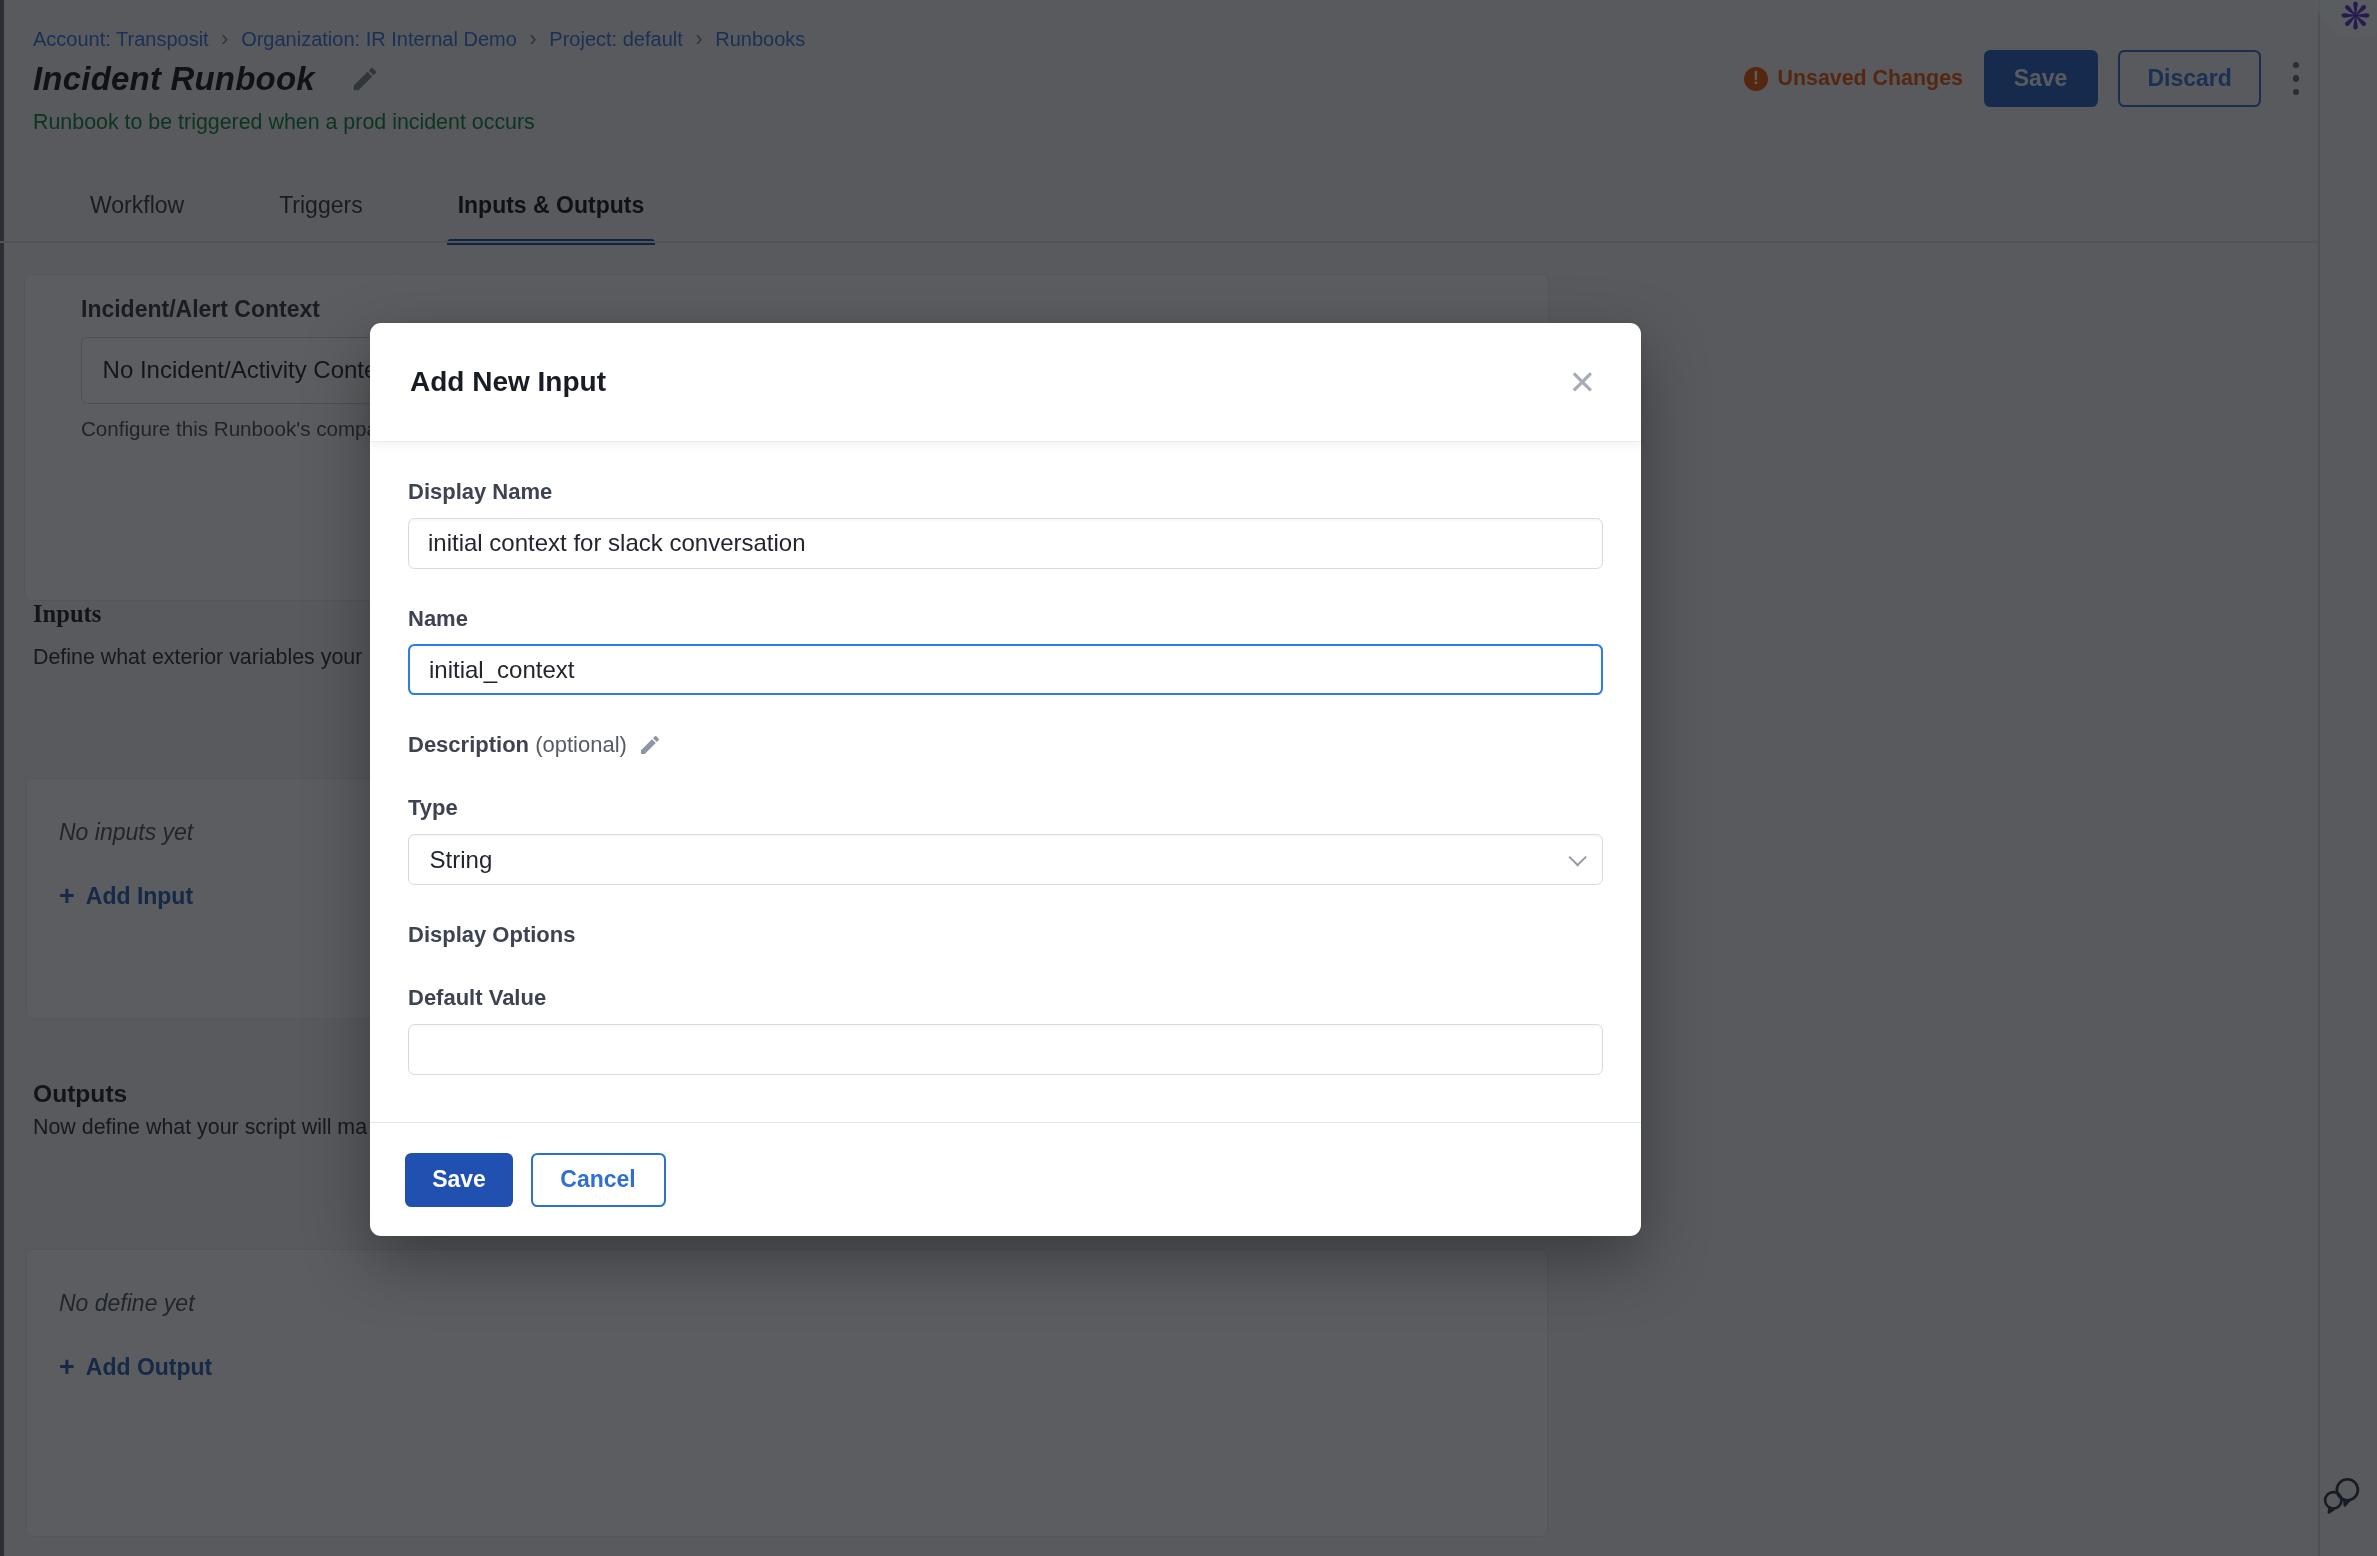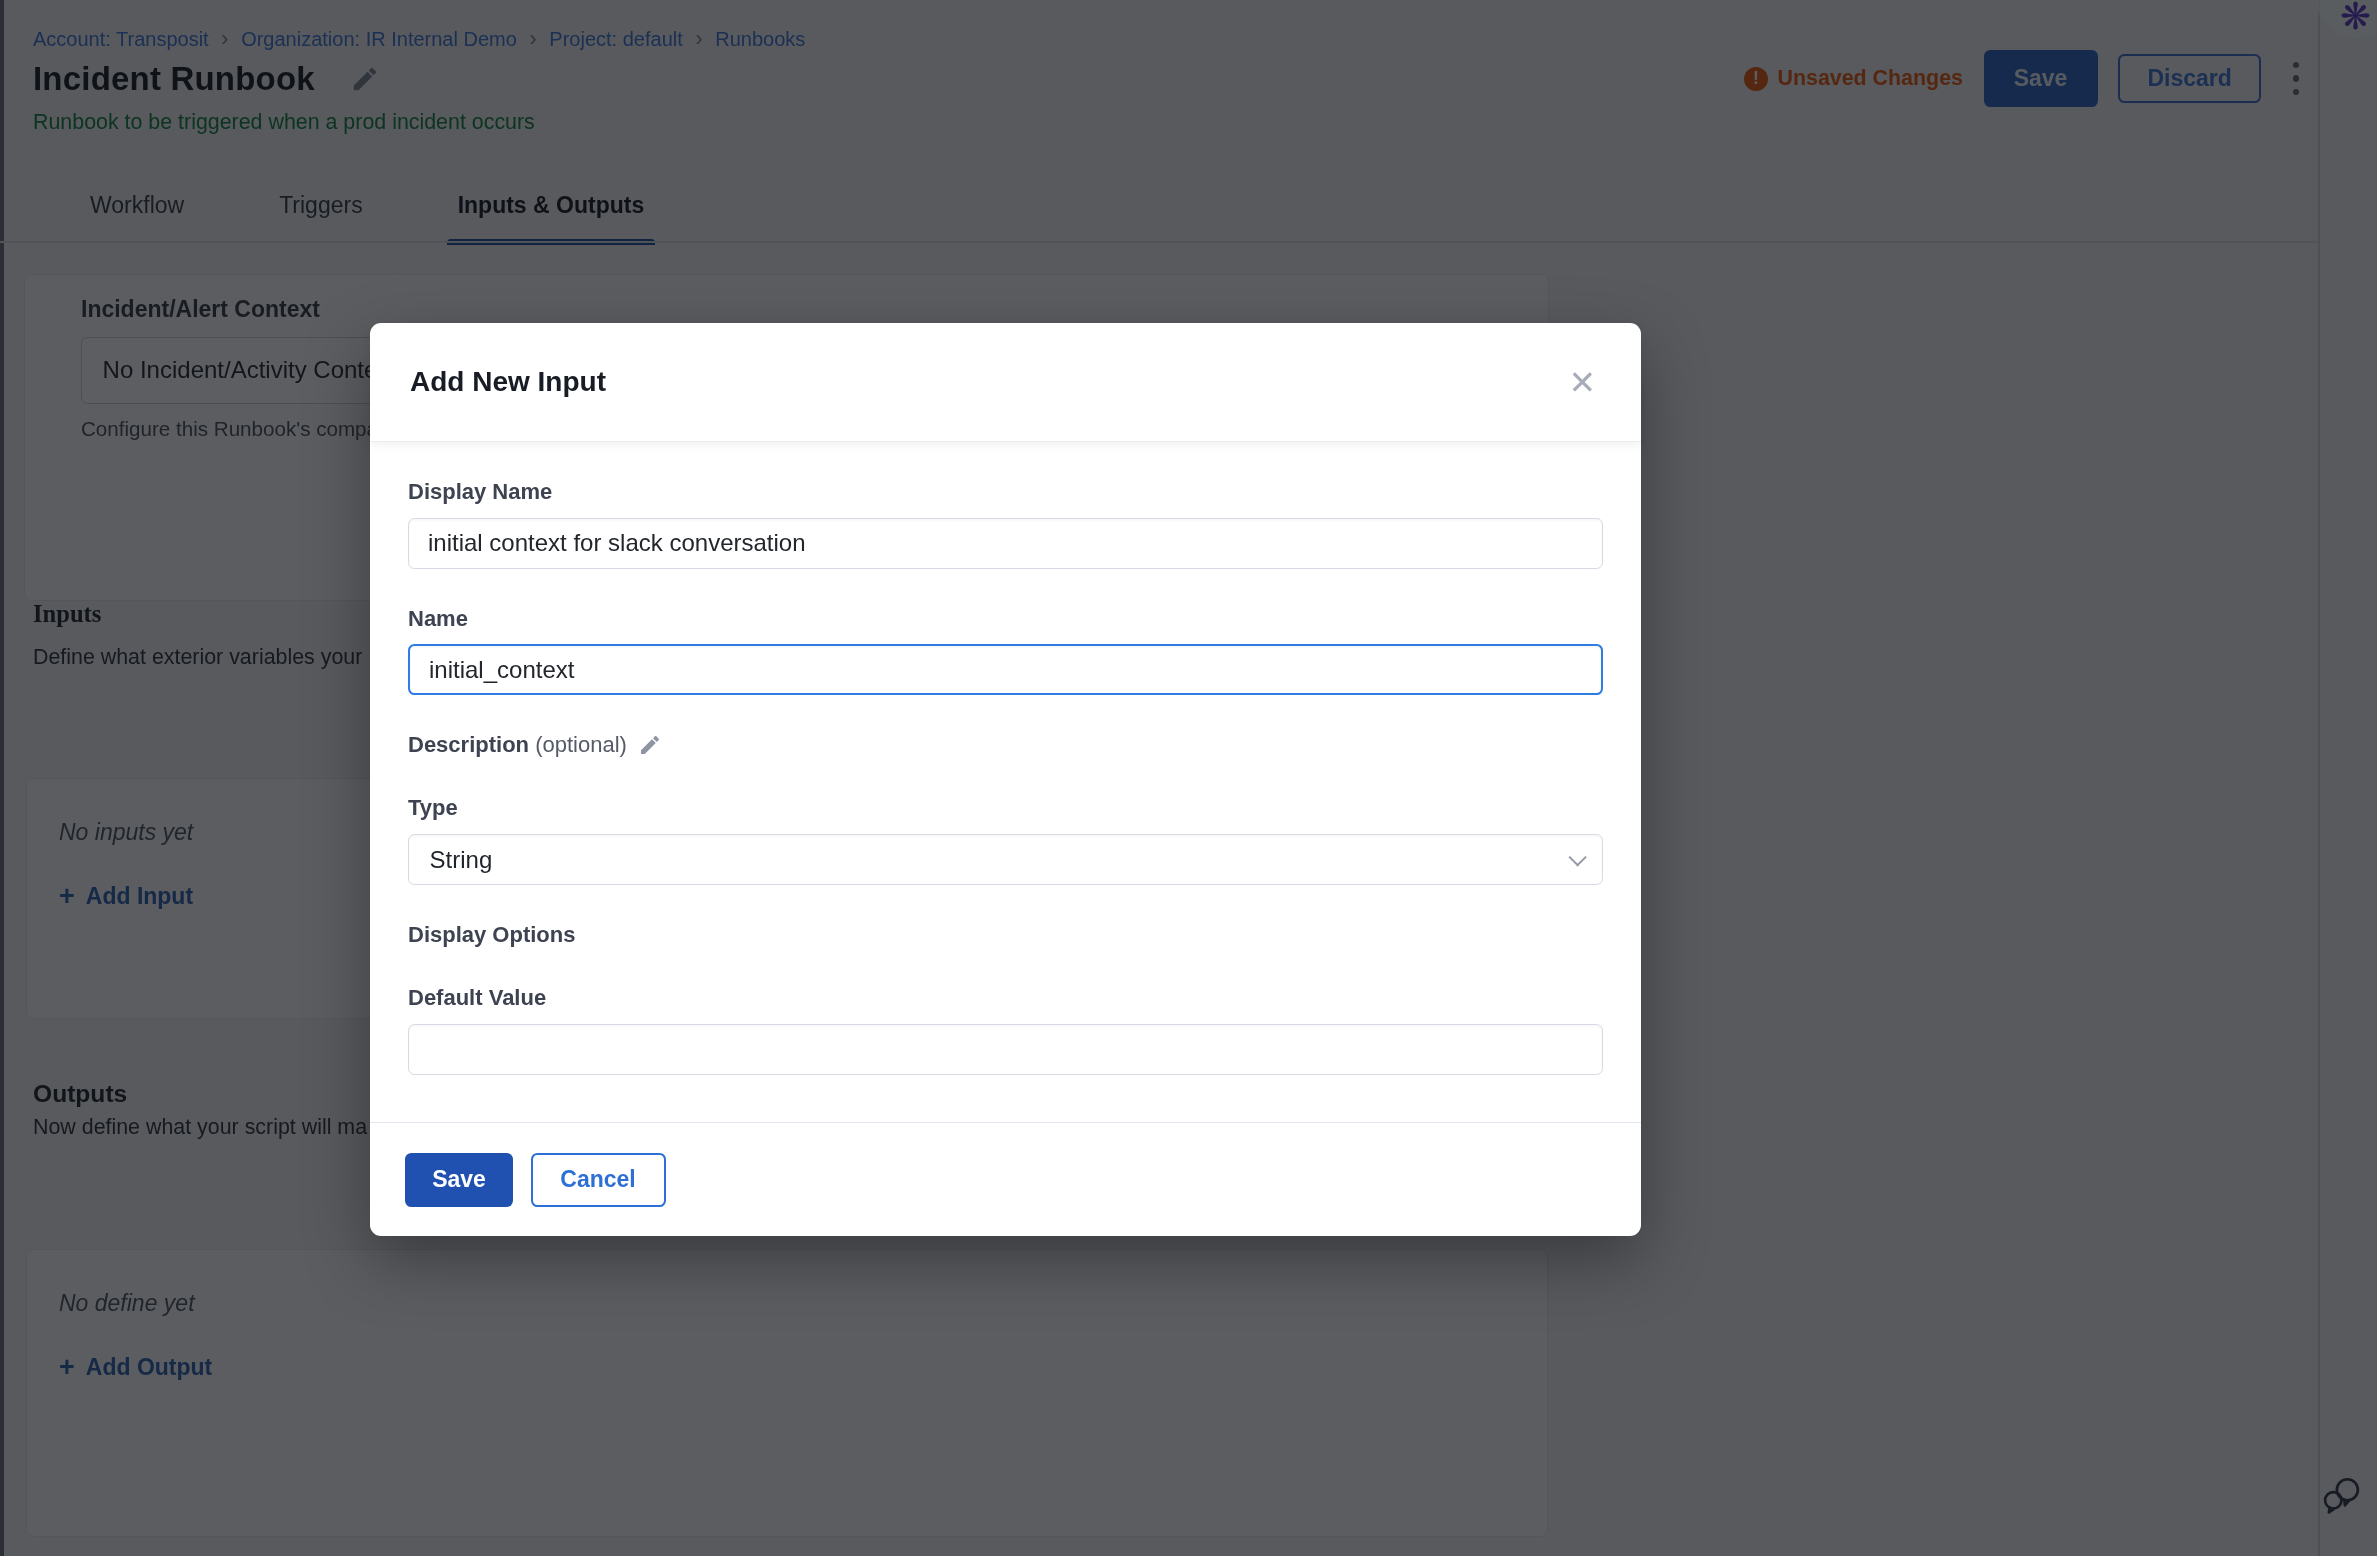--- a/index.html
+++ b/index.html
@@ -8,30 +8,30 @@
 
   
   .page { position:absolute; inset:0; }
   .left-edge { position:absolute; left:0; top:0; width:4px; height:100%; background:#6a707a; }
   .rail-line { position:absolute; left:2318px; top:0; width:1.6px; height:100%; background:#d2d5da; }
 
   .breadcrumb { position:absolute; left:33px; top:27px; display:flex; align-items:center; gap:12.7px; font-size:20px; }
   .breadcrumb a { color:#3e73d8; text-decoration:none; cursor:pointer; }
   .crumb-sep { color:#7b828d; font-size:21.4px; }
 
-  .title-row { position:absolute; left:33px; top:60px; display:flex; align-items:center; gap:35px; }
+  .title-row { position:absolute; left:33px; top:60px; display:flex; align-items:center; gap:35px;font-style:italic; }
   .page-title { font-size:33px; font-weight:700; color:#181c24; letter-spacing:0.2px; }
   .pencil { width:30px; height:30px; fill:#7c848f; }
   .subtitle { position:absolute; left:33px; top:110px; font-size:21.4px; color:#15803d; }
 
   .header-actions { position:absolute; left:1744px; top:49px; display:flex; align-items:center; gap:20.6px; height:59px; }
   .unsaved { display:flex; align-items:center; gap:9.5px; color:#e8590c; font-size:21.4px; font-weight:600; }
   .unsaved-dot { width:24px; height:24px; border-radius:50%; background:#e8590c; color:#fff; font-size:17.5px; font-weight:700; display:flex; align-items:center; justify-content:center; }
   .btn-top-save { width:114px; height:57px; background:#2a63c0; color:#eef2f8; border:none; border-radius:6.4px; font-size:23px; font-weight:700; font-family:inherit; cursor:pointer; }
-  .btn-top-discard { width:143px; height:49px; background:transparent; color:#3e73d8; border:2.4px solid #3b6fd2; border-radius:6.4px; font-size:23px; font-weight:700; font-family:inherit; cursor:pointer; }
+  .btn-top-discard { width:143px; height:57px; background:transparent; color:#3e73d8; border:2.4px solid #3b6fd2; border-radius:6.4px; font-size:23px; font-weight:700; font-family:inherit; cursor:pointer; }
   .kebab { display:flex; flex-direction:column; gap:7.1px; padding:8px 11px; cursor:pointer; }
   .kebab i { width:6.4px; height:6.4px; border-radius:50%; background:#646b76; }
 
   .tabs { position:absolute; left:79px; top:173px; display:flex; gap:73px; }
   .tab { padding:19px 11px 24px; font-size:23px; color:#343a44; cursor:pointer; position:relative; }
   .tab.active { font-weight:700; color:#14181f; }
   .tab.active::after { content:""; position:absolute; left:0; right:0; bottom:-1.6px; height:5.6px; border-radius:4px 4px 0 0; background:#1d4e9e; }
   .tabs-border { position:absolute; left:0; top:241px; width:2318px; height:1.6px; background:#d9dce1; }
 
   .card { position:absolute; background:#fbfcfd; border:1.6px solid #e3e6ea; border-radius:8px; }

